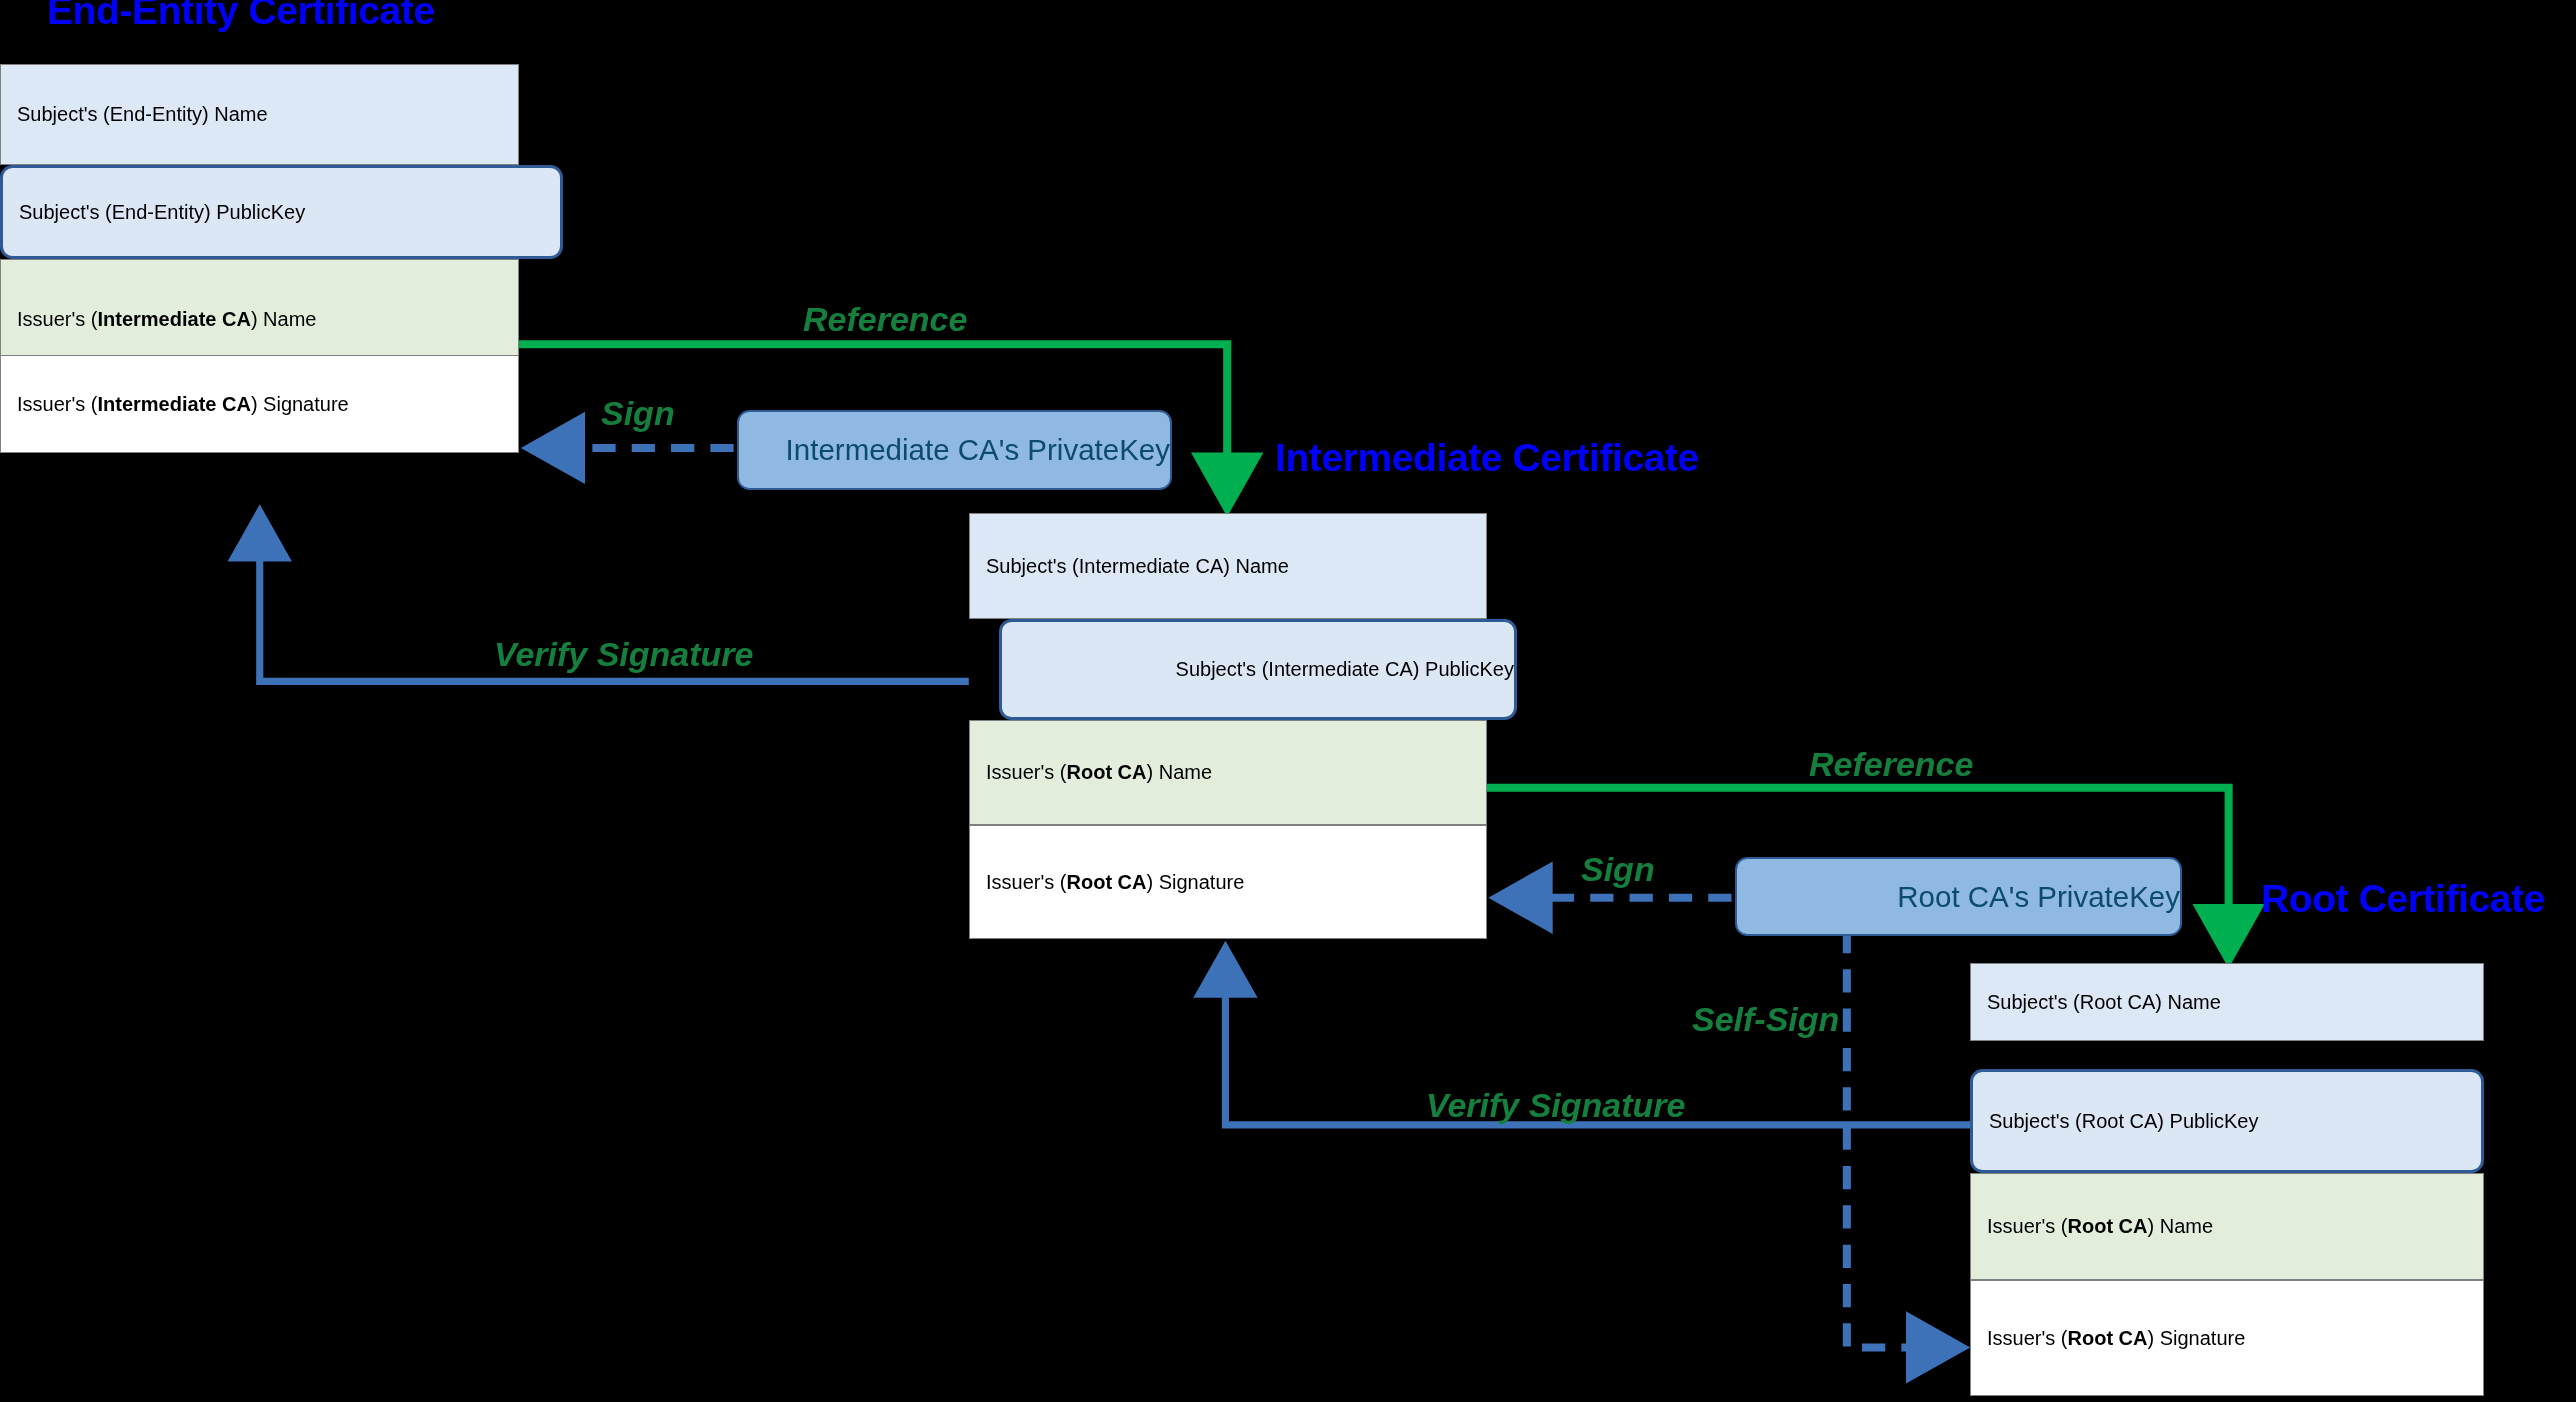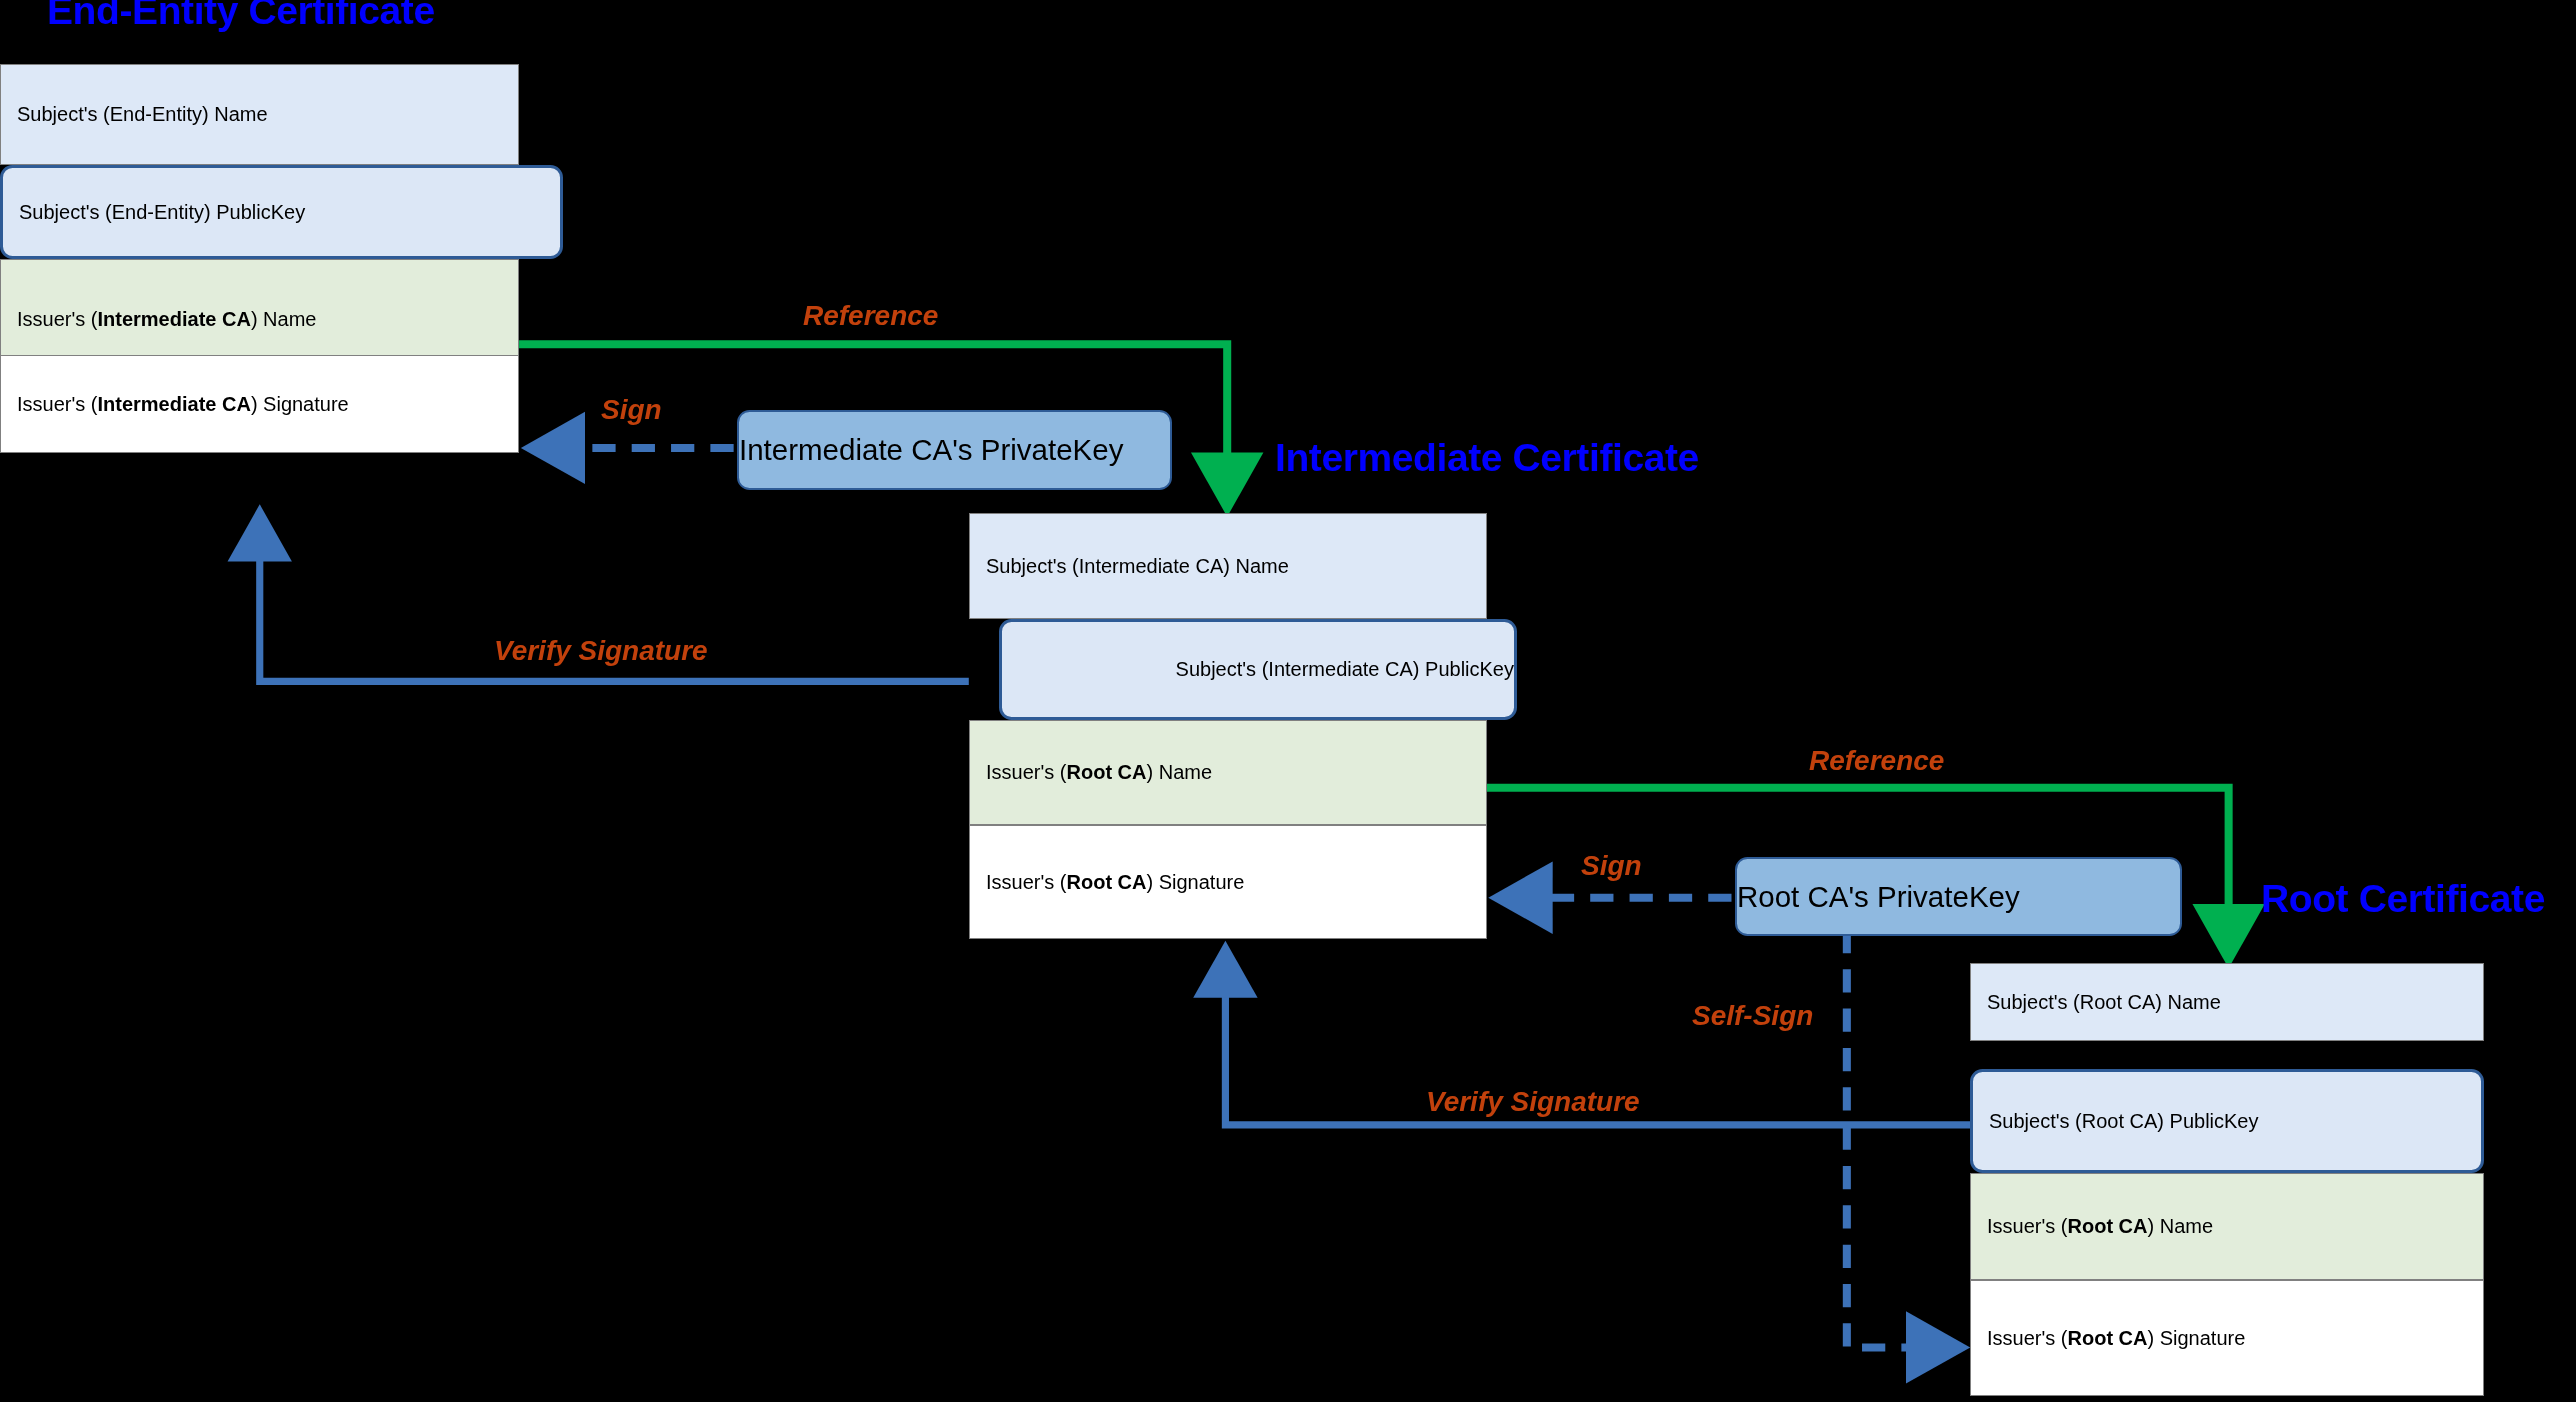--- a/index.html
+++ b/index.html
@@ -53,31 +53,31 @@
   .row-issuer   { background: #e2eddb; }
   .row-sig      { background: #ffffff; }
   .pk-box {
     position: absolute;
     box-sizing: border-box;
     background: #8fb9e0;
     border: 2.7px solid #2e5b96;
     border-radius: 12.5px;
     display: flex;
     align-items: center;
-    justify-content: flex-start;
+    justify-content: flex-end;
     font-size: 29.5px;
-    color: #000000;
+    color: #0c4a6e;
     white-space: nowrap;
   }
   .edge-label {
     position: absolute;
-    color: #c2410c;
+    color: #15803d;
     font-style: italic;
     font-weight: bold;
-    font-size: 28px;
+    font-size: 34px;
     white-space: nowrap;
     font-family: "Liberation Sans", sans-serif;
   }
   b { font-weight: bold; }
 </style>
 </head>
 <body>
 
 <div id="stage">
 

